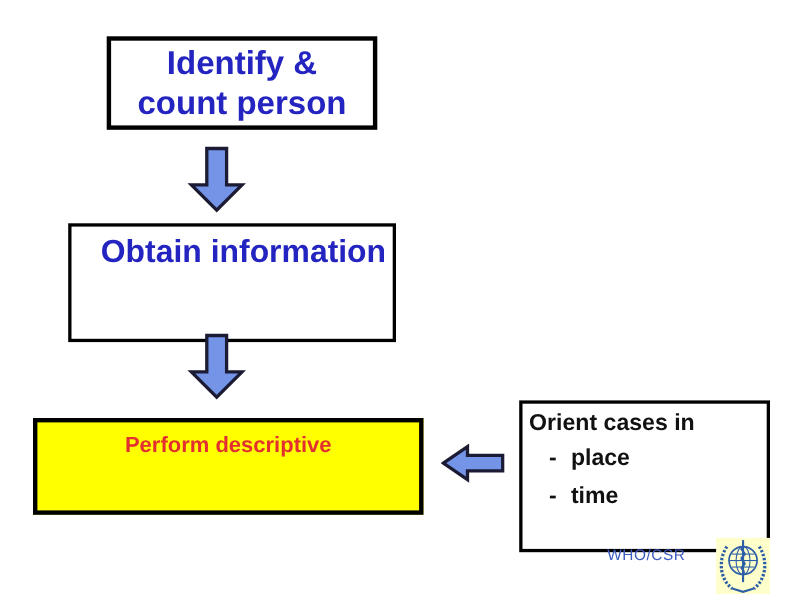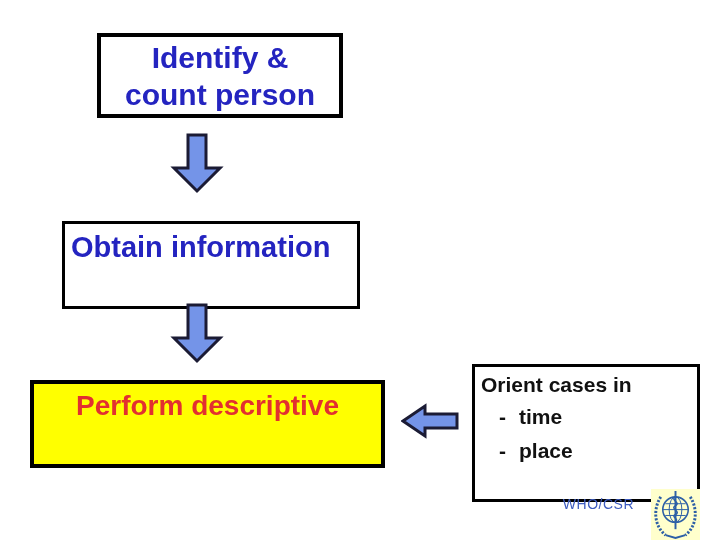--- a/index.html
+++ b/index.html
@@ -25,34 +25,33 @@
   }
   .box-identify {
     left: 73px; top: 33px; width: 246px; height: 85px;
     text-align: center;
     font-size: 30px;
     line-height: 37px;
     padding-top: 2px;
     margin-left: 24px;
   }
   .box-obtain {
-    left: 62px; top: 203px; width: 298px; height: 88px;
+    left: 62px; top: 203px; width: 298px; height: 108px;
     border-width: 3px;
     font-size: 29px;
     line-height: 32px;
     padding: 7px 6px;
-    text-align: left;
-    margin-top: 18px;
+    text-align: right;
   }
   .box-perform {
     left: 30px; top: 380px; width: 355px; height: 88px;
     background: #ffff00;
     color: #e23030;
     text-align: center;
-    font-size: 28px;
+    font-size: 20px;
     line-height: 39px;
     padding-top: 2px;
   }
   .box-orient {
     left: 472px; top: 352px; width: 228px; height: 138px;
     border-width: 3px;
     color: #111111;
     font-size: 21px;
     padding: 3px 6px;
     margin-top: 12px;
@@ -71,21 +70,21 @@
   .arrow {
     position: absolute;
   }
   .arrow-down-1 { left: 168px; top: 132px; }
   .arrow-down-2 { left: 168px; top: 302px; }
   .arrow-left-1 { left: 401px; top: 403px; }
   .credit {
     position: absolute;
     left: 552px; top: 496px;
     width: 82px;
-    text-align: right;
+    text-align: left;
     font-size: 14px;
     color: #3d5cc0;
     letter-spacing: 0.5px;
   }
   .who-logo {
     position: absolute;
     left: 651px; top: 489px;
     width: 49px; height: 51px;
     background: #ffffcc;
   }
@@ -116,24 +115,24 @@
     <div>Perform descriptive</div>
   </div>
 
   <svg class="arrow arrow-left-1" width="58" height="36" viewBox="0 0 58 36">
     <polygon points="2,18 24,3 24,11 56,11 56,25 24,25 24,33" fill="#7494E8" stroke="#1B1B34" stroke-width="3" stroke-linejoin="miter"></polygon>
   </svg>
 
   <div class="flow-box box-orient">
     <div class="orient-title">Orient cases in</div>
     <div class="orient-item">
-      <span class="dash">-</span><span>time</span>
+      <span class="dash">-</span><span>place</span>
     </div>
     <div class="orient-item">
-      <span class="dash">-</span><span>place</span>
+      <span class="dash">-</span><span>time</span>
     </div>
   </div>
 
   <div class="credit">WHO/CSR</div>
 
   <div class="who-logo">
     <svg width="49" height="51" viewBox="0 0 50 52">
 
       <path d="M10,8 C2,20 3,38 15,47" fill="none" stroke="#2D5FA6" stroke-width="3" stroke-dasharray="2.2,1.6"></path>
       <path d="M40,8 C48,20 47,38 35,47" fill="none" stroke="#2D5FA6" stroke-width="3" stroke-dasharray="2.2,1.6"></path>

